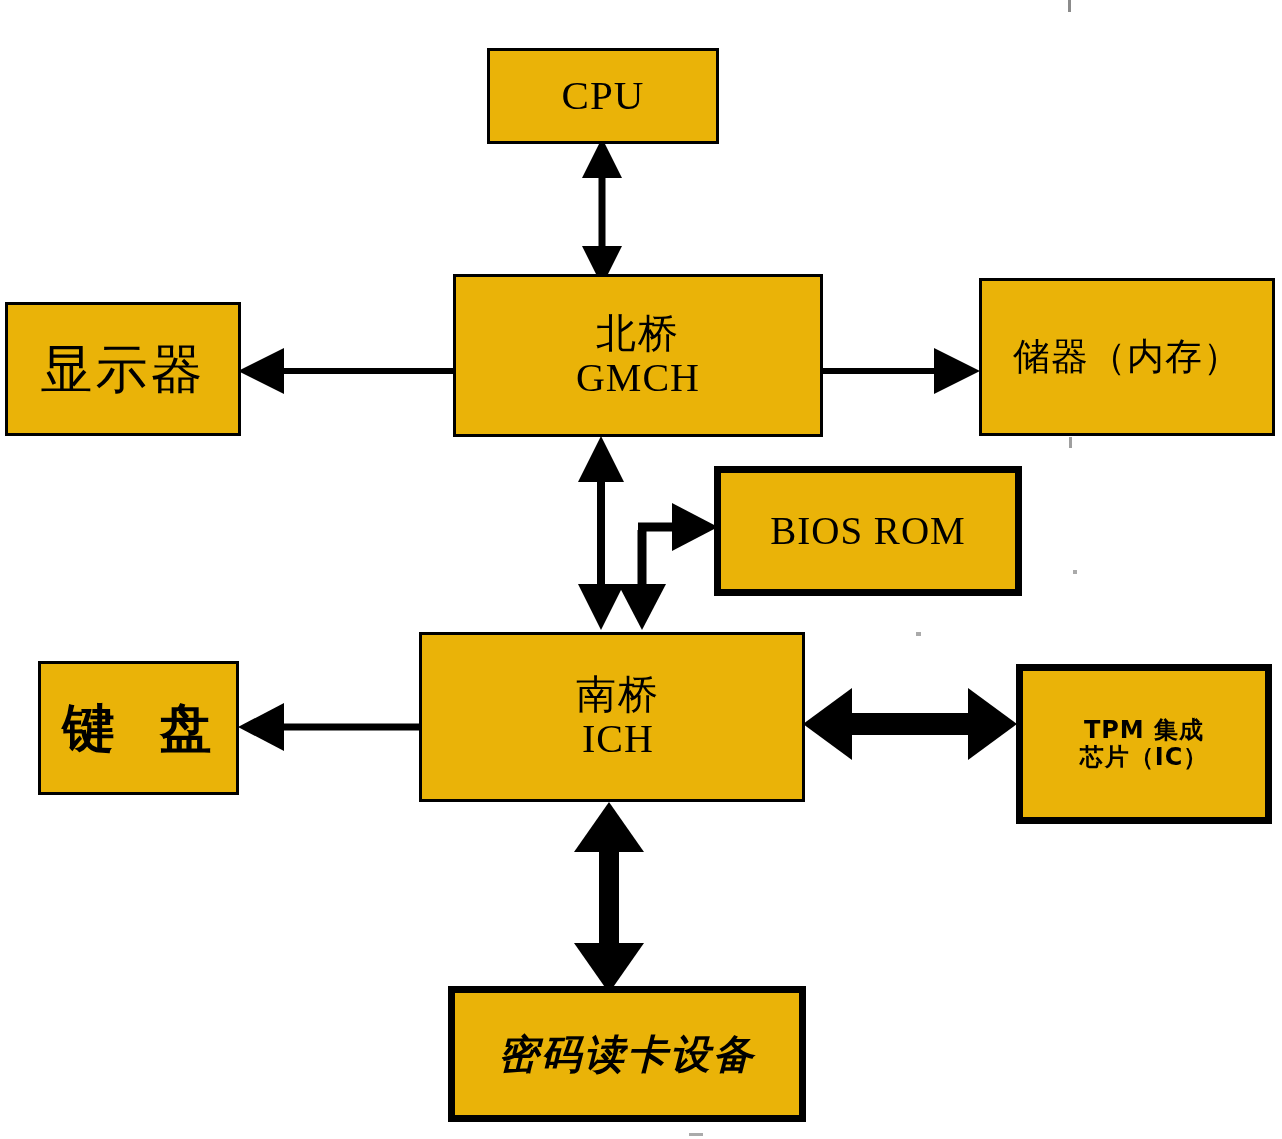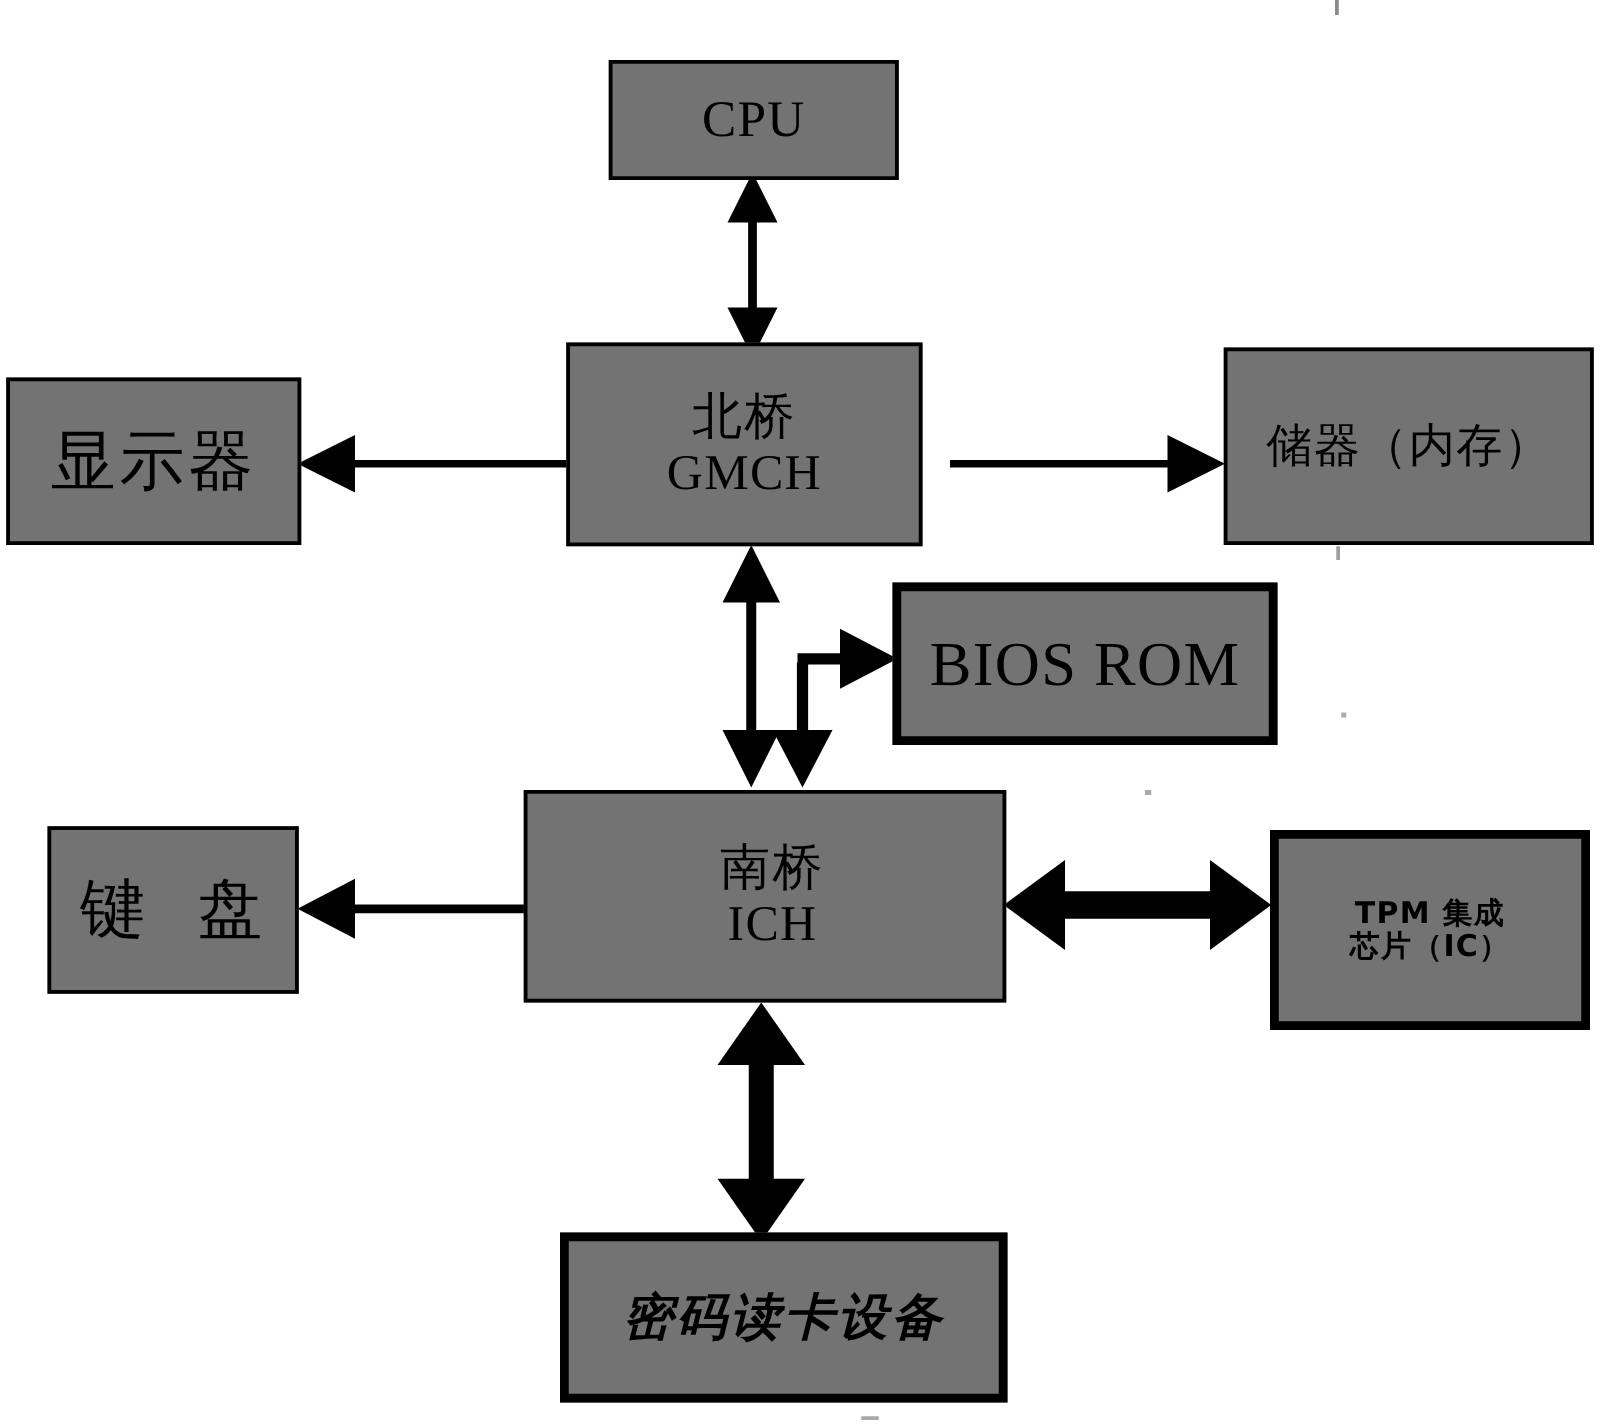--- a/index.html
+++ b/index.html
@@ -25,42 +25,42 @@
     position: absolute;
     left: 0;
     top: 0;
     width: 1282px;
     height: 1139px;
     display: block;
   }
   .node-box {
     position: absolute;
     box-sizing: border-box;
-    background: #737373;
+    background: #eab308;
     border: 3px solid #000000;
     display: flex;
     flex-direction: column;
     align-items: center;
     justify-content: center;
     text-align: center;
     color: #000000;
   }
   .node-box.thick {
     border-width: 7px;
   }
   .node-line {
     display: block;
     line-height: 1.12;
     white-space: pre;
   }
   .lbl-cpu      { font-size: 41px; letter-spacing: 1px; }
   .lbl-cn       { font-size: 40px; font-family: "DejaVu Sans", sans-serif; letter-spacing: 2px; }
   .lbl-cn-sm    { font-size: 37px; font-family: "DejaVu Sans", sans-serif; letter-spacing: 1px; }
   .lbl-en       { font-size: 40px; letter-spacing: 1px; }
-  .lbl-bios     { font-size: 50px; letter-spacing: 1px; }
+  .lbl-bios     { font-size: 39px; letter-spacing: 1px; }
   .lbl-bold-cn  { font-size: 24px; font-family: "DejaVu Sans", sans-serif; font-weight: bold; letter-spacing: 1px; }
   .lbl-disp     { font-size: 52px; font-family: "DejaVu Sans", sans-serif; letter-spacing: 3px; }
   .lbl-reader   { font-size: 40px; font-family: "DejaVu Sans", sans-serif; font-weight: bold; letter-spacing: 3px; font-style: italic; }
   .stray-mark {
     position: absolute;
     background: #2b2b2b;
   }
 </style>
 </head>
 <body>
@@ -118,21 +118,21 @@
       <polygon points="609,802 574,852 644,852" fill="#000"></polygon>
       <polygon points="609,993 574,943 644,943" fill="#000"></polygon>
     </g>
 
   </svg>
 
   <div class="node-box" style="left:487px; top:48px; width:232px; height:96px;">
     <span class="node-line lbl-cpu">CPU</span>
   </div>
 
-  <div class="node-box" style="left:453px; top:274px; width:285px; height:163px;">
+  <div class="node-box" style="left:453px; top:274px; width:370px; height:163px;">
     <span class="node-line lbl-cn">北桥</span>
     <span class="node-line lbl-en">GMCH</span>
   </div>
 
   <div class="node-box" style="left:5px; top:302px; width:236px; height:134px;">
     <span class="node-line lbl-disp">显示器</span>
   </div>
 
   <div class="node-box" style="left:979px; top:278px; width:296px; height:158px;">
     <span class="node-line lbl-cn-sm">储器（内存）</span>
@@ -140,21 +140,21 @@
 
   <div class="node-box thick" style="left:714px; top:466px; width:308px; height:130px;">
     <span class="node-line lbl-bios">BIOS ROM</span>
   </div>
 
   <div class="node-box" style="left:419px; top:632px; width:386px; height:170px;padding-left:12px;">
     <span class="node-line lbl-cn">南桥</span>
     <span class="node-line lbl-en">ICH</span>
   </div>
 
-  <div class="node-box" style="left:38px; top:661px; width:201px; height:134px;">
+  <div class="node-box" style="left:38px; top:661px; width:201px; height:134px;font-weight:bold;">
     <span class="node-line lbl-disp">键  盘</span>
   </div>
 
   <div class="node-box thick" style="left:1016px; top:664px; width:256px; height:160px;">
     <span class="node-line lbl-bold-cn">TPM 集成</span>
     <span class="node-line lbl-bold-cn">芯片（IC）</span>
   </div>
 
   <div class="node-box thick" style="left:448px; top:986px; width:358px; height:136px;">
     <span class="node-line lbl-reader">密码读卡设备</span>

